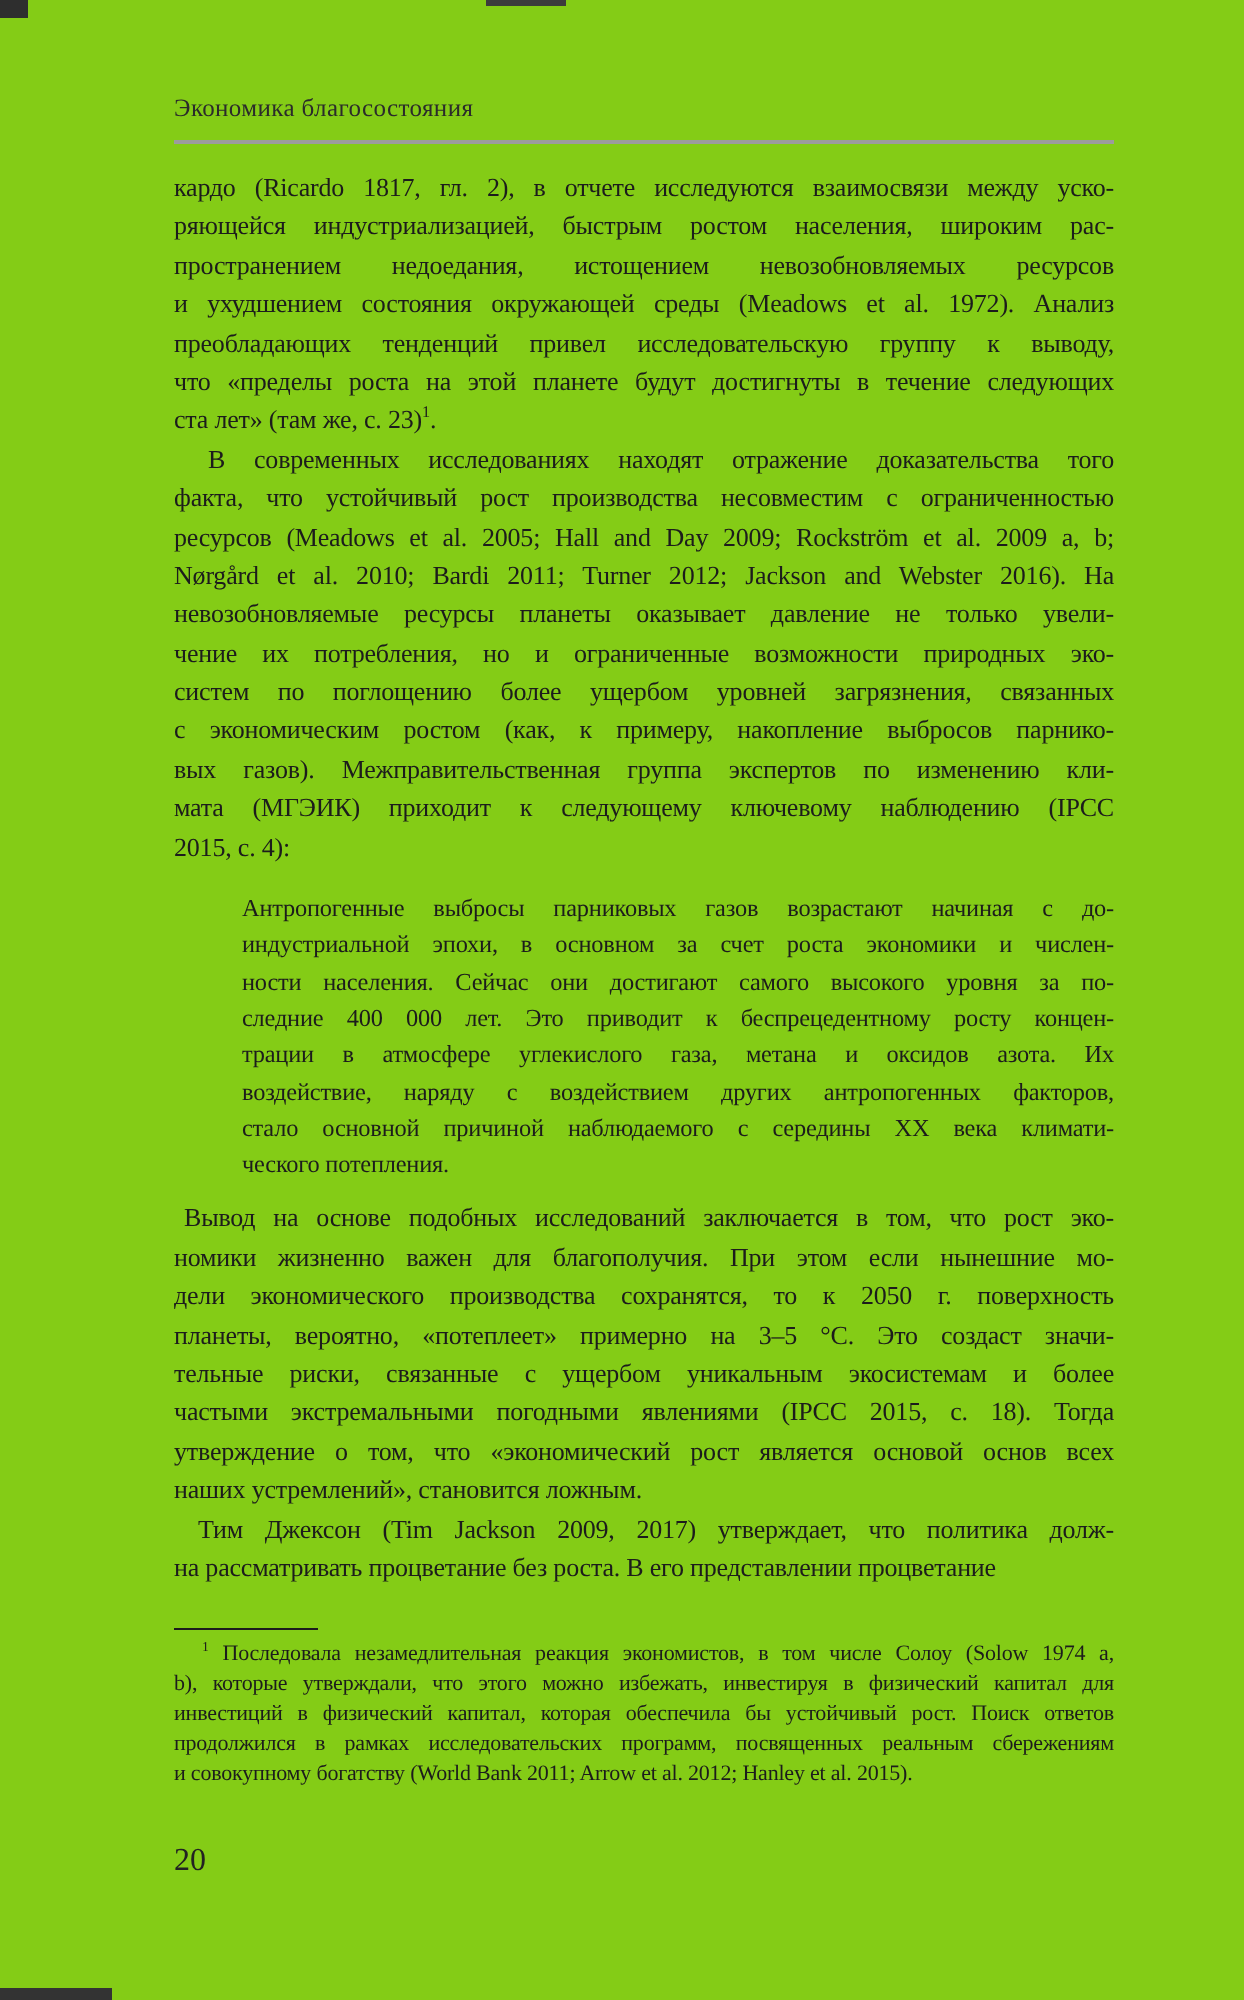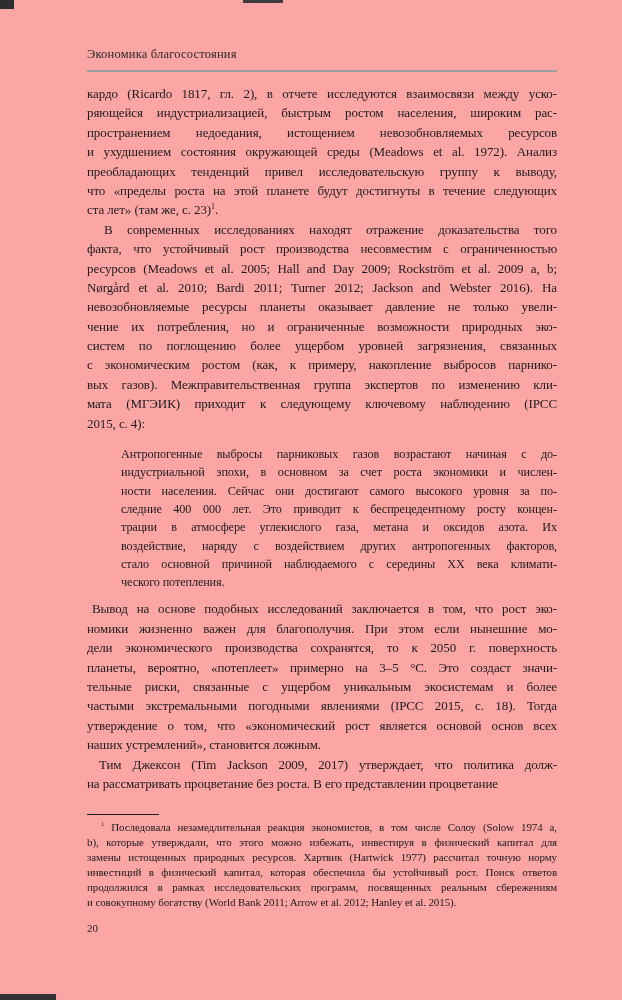--- a/index.html
+++ b/index.html
@@ -4,21 +4,21 @@
 <style>
   html, body { margin: 0; padding: 0; }
   body {
     width: 622px; height: 1000px;
     background: #ffffff;
     font-family: "Liberation Serif", "DejaVu Serif", serif;
     color: #1c1c1c;
     position: relative;
     overflow: hidden;
   }
-  .page { position: absolute; inset: 0; background: #fca5a5; }
+  .page { position: absolute; inset: 0; background: #84cc16; }
 
   
   .art { position: absolute; background: #2e2e2e; }
   .art.tl { left: 0; top: 0; width: 14px; height: 9px; }
   .art.tc { left: 243px; top: 0; width: 40px; height: 3px; background:#3c3c3c; }
   .art.bl { left: 0; top: 994px; width: 56px; height: 6px; background:#333; }
 
   .running-header {
     position: absolute; left: 87px; top: 47px; width: 470px;
     font-size: 12.5px; color: #2b2b2b; letter-spacing: 0.2px;
@@ -63,21 +63,21 @@
   }
   .footnote .line {
     text-align: justify; text-align-last: justify;
     height: 15px; line-height: 15px; overflow: hidden;
   }
   .footnote .line.last { text-align-last: left; }
   .footnote .line.first { text-indent: 14px; }
 
   .page-number {
     position: absolute; left: 87px; top: 922px;
-    font-size: 11px; color: #222;
+    font-size: 16px; color: #222;
   }
 </style>
 </head>
 <body>
 
 <div class="page">
 
   <div class="art tl"></div>
   <div class="art tc"></div>
   <div class="art bl"></div>
@@ -131,20 +131,19 @@
       <div class="block paragraph p4">
         <div class="line first"><span>Тим Джексон (Tim Jackson 2009, 2017) утверждает, что политика долж-</span></div>
         <div class="line last"><span>на рассматривать процветание без роста. В его представлении процветание</span></div>
       </div>
     </div>
 
   <div class="footnote-sep"></div>
   <div class="footnote">
       <div class="line first"><span class="sup">1</span><span> Последовала незамедлительная реакция экономистов, в том числе Солоу (Solow 1974 a,</span></div>
       <div class="line"><span>b), которые утверждали, что этого можно избежать, инвестируя в физический капитал для</span></div>
-      <div class="line"><span>замены истощенных природных ресурсов. Хартвик (Hartwick 1977) рассчитал точную норму</span></div>
       <div class="line"><span>инвестиций в физический капитал, которая обеспечила бы устойчивый рост. Поиск ответов</span></div>
       <div class="line"><span>продолжился в рамках исследовательских программ, посвященных реальным сбережениям</span></div>
       <div class="line last"><span>и совокупному богатству (World Bank 2011; Arrow et al. 2012; Hanley et al. 2015).</span></div>
     </div>
 
   <div class="page-number">20</div>
 </div>
 
 </body></html>

